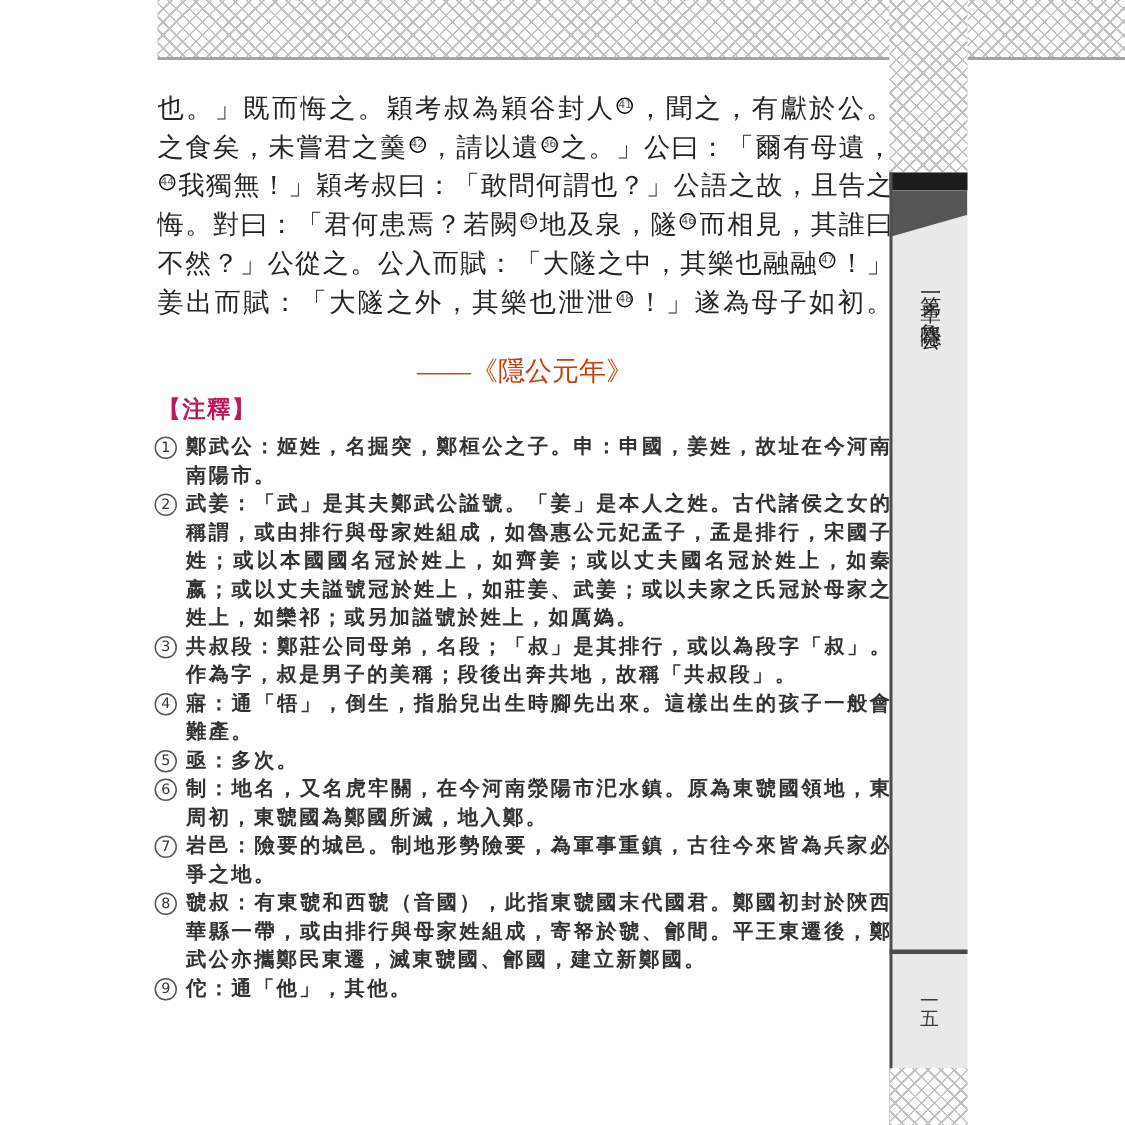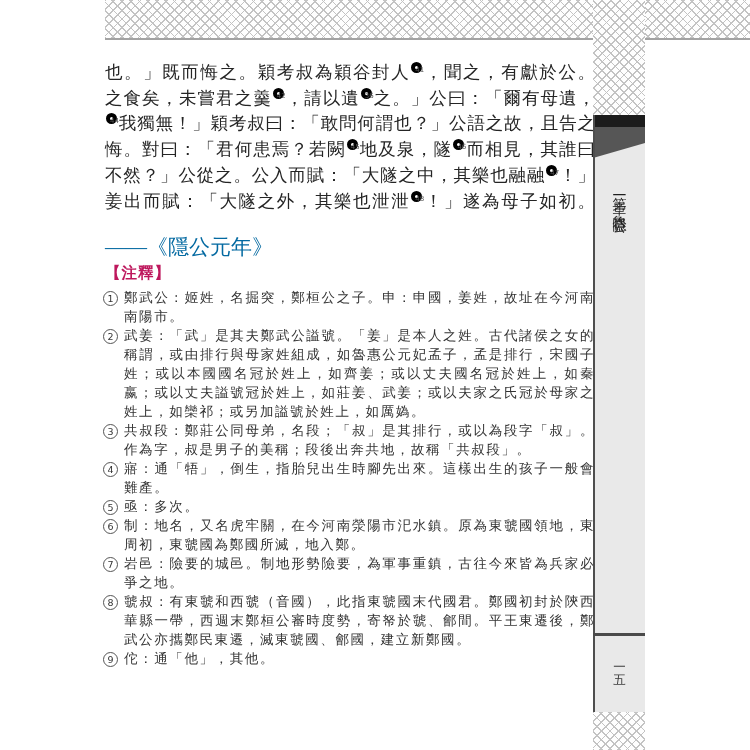--- a/index.html
+++ b/index.html
@@ -29,37 +29,37 @@
   .col-divider{position:absolute;left:0;top:633px;width:52px;height:3px;background:#4a4a4a;}
   .col-pagenum{position:absolute;left:0;top:660px;width:52px;display:flex;justify-content:center;}
   .pagenum-text{font-size:12.5px;letter-spacing:4px;color:#3a3a3a;}
   .col-pattern-bottom{position:absolute;left:0;top:712px;width:52px;height:38px;}
   
   .passage{position:absolute;left:105px;top:60px;width:490px;color:#252525;}
   .pline{
     font-size:17.5px;line-height:25.7px;white-space:nowrap;
     text-align:justify;text-align-last:justify;text-justify:inter-character;
   }
-  .attribution{font-size:21px;line-height:26px;text-align:left;padding-right:25px;margin-top:4px;color:#0369a1;}
+  .attribution{font-size:18px;line-height:26px;text-align:center;padding-right:25px;margin-top:4px;color:#c2410c;}
   .noteref{
     display:inline-block;box-sizing:border-box;width:11px;height:11px;line-height:9px;
-    border:4px solid #000000;border-radius:50%;font-size:7px;letter-spacing:0;text-align:center;
+    border:1px solid #000000;border-radius:50%;font-size:7px;letter-spacing:0;text-align:center;
     vertical-align:6px;margin:0 1px;color:#555;font-family:"DejaVu Sans","Liberation Sans",sans-serif;
     text-align-last:center;
   }
   
   .notes-header{position:absolute;left:105px;top:263px;font-size:15.5px;font-weight:bold;color:#be185d;letter-spacing:1px;}
   .notes-list{position:absolute;left:103px;top:288px;width:492px;}
   .note{display:flex;align-items:flex-start;font-size:13.5px;line-height:19px;letter-spacing:1.6px;color:#333;}
   .note-num{
     flex:0 0 auto;box-sizing:border-box;width:15px;height:15px;line-height:13px;margin:2.5px 6px 0 0;
     border:1px solid #555;border-radius:50%;font-size:9.5px;text-align:center;letter-spacing:0;
     color:#333;font-family:"DejaVu Sans","Liberation Sans",sans-serif;text-align-last:center;
   }
-  .note-text{flex:1;text-align:justify;text-justify:inter-character;}
+  .note-text{flex:1;text-align:justify;text-justify:inter-character;font-weight:bold;}
 </style>
 </head>
 <body>
 
 <div class="top-band lattice"></div>
 
 <div class="passage">
     <div class="pline">也。」既而悔之。穎考叔為穎谷封人<span class="noteref">41</span>，聞之，有獻於公。</div>
     <div class="pline">之食矣，未嘗君之羹<span class="noteref">42</span>，請以遺<span class="noteref">36</span>之。」公曰：「爾有母遺，</div>
     <div class="pline"><span class="noteref">44</span>我獨無！」穎考叔曰：「敢問何謂也？」公語之故，且告之</div>
@@ -94,21 +94,21 @@
     <div class="note">
       <span class="note-num">6</span>
       <span class="note-text">制：地名，又名虎牢關，在今河南滎陽市汜水鎮。原為東虢國領地，東周初，東虢國為鄭國所滅，地入鄭。</span>
     </div>
     <div class="note">
       <span class="note-num">7</span>
       <span class="note-text">岩邑：險要的城邑。制地形勢險要，為軍事重鎮，古往今來皆為兵家必爭之地。</span>
     </div>
     <div class="note">
       <span class="note-num">8</span>
-      <span class="note-text">虢叔：有東虢和西虢（音國），此指東虢國末代國君。鄭國初封於陝西華縣一帶，西週末鄭桓公審時度勢，寄帑於虢、鄶間。平王東遷後，鄭武公亦攜鄭民東遷，滅東虢國、鄶國，建立新鄭國。</span>
+      <span class="note-text">虢叔：有東虢和西虢（音國），此指東虢國末代國君。鄭國初封於陝西華縣一帶，或由排行與母家姓組成，寄帑於虢、鄶間。平王東遷後，鄭武公亦攜鄭民東遷，滅東虢國、鄶國，建立新鄭國。</span>
     </div>
     <div class="note">
       <span class="note-num">9</span>
       <span class="note-text">佗：通「他」，其他。</span>
     </div>
   </div>
 
 <div class="sidebar">
   <div class="col-pattern-top lattice"></div>
   <div class="col-black-bar"></div>

